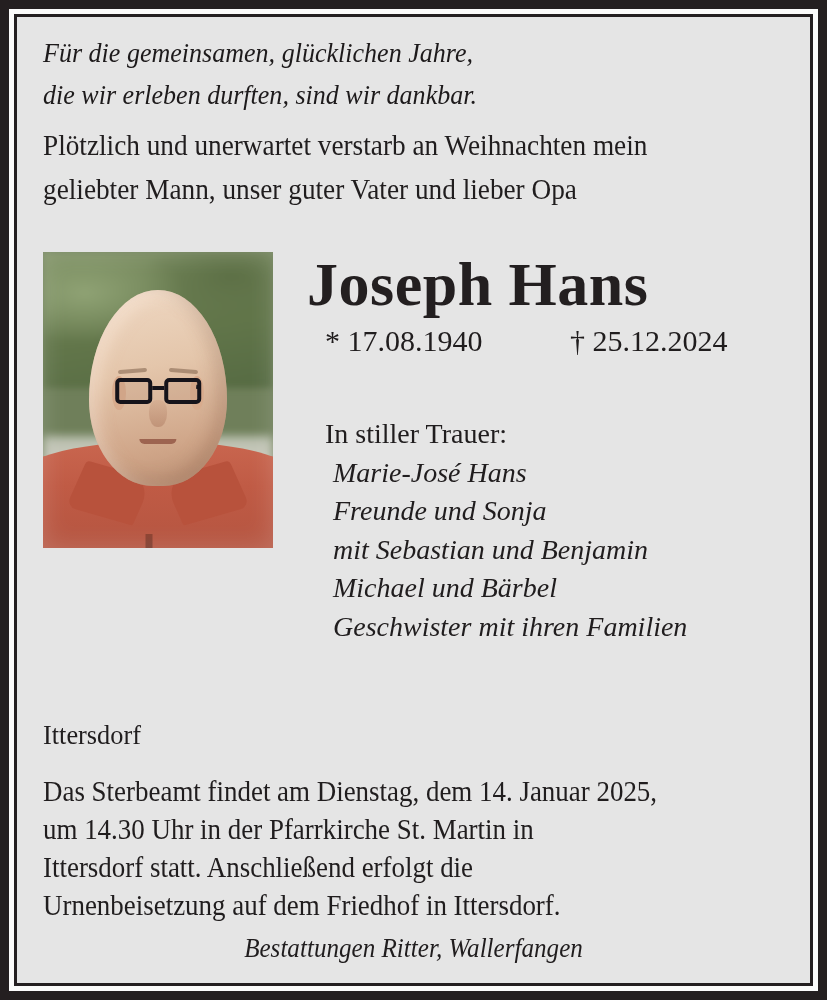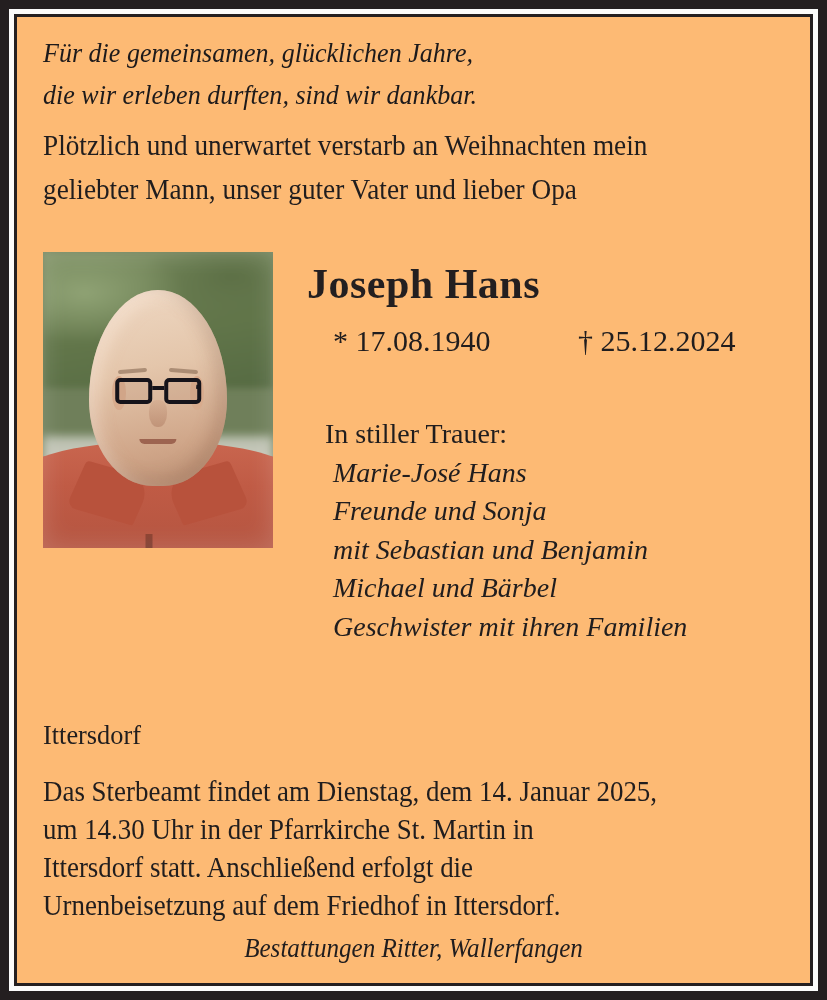--- a/index.html
+++ b/index.html
@@ -42,21 +42,21 @@
     box-sizing: border-box;
     pointer-events: none;
   }
 
   .content {
     position: absolute;
     left: 17px;
     top: 17px;
     right: 17px;
     bottom: 17px;
-    background: #fdba74;
+    background: #e5e5e5;
     text-decoration: underline;
   }
 
   
   .verse {
     position: absolute;
     left: 26px;
     top: 15px;
     width: 740px;
     font-style: italic;
@@ -228,32 +228,32 @@
     backdrop-filter: none;
     box-shadow: inset 0 0 26px rgba(255,255,255,.18);
   }
 
   
   .name {
     position: absolute;
     left: 290px;
     top: 232px;
     width: 500px;
-    font-size: 42px;
+    font-size: 62px;
     font-weight: bold;
     letter-spacing: 0.5px;
     color: #231f20;
     line-height: 70px;
     white-space: nowrap;
   }
 
   
   .dates {
     position: absolute;
-    left: 316px;
+    left: 308px;
     top: 305px;
     width: 470px;
     font-size: 30px;
     line-height: 38px;
     color: #201d1e;
     display: flex;
   }
   .date-birth { width: 245px; }
   .date-death { }
 

